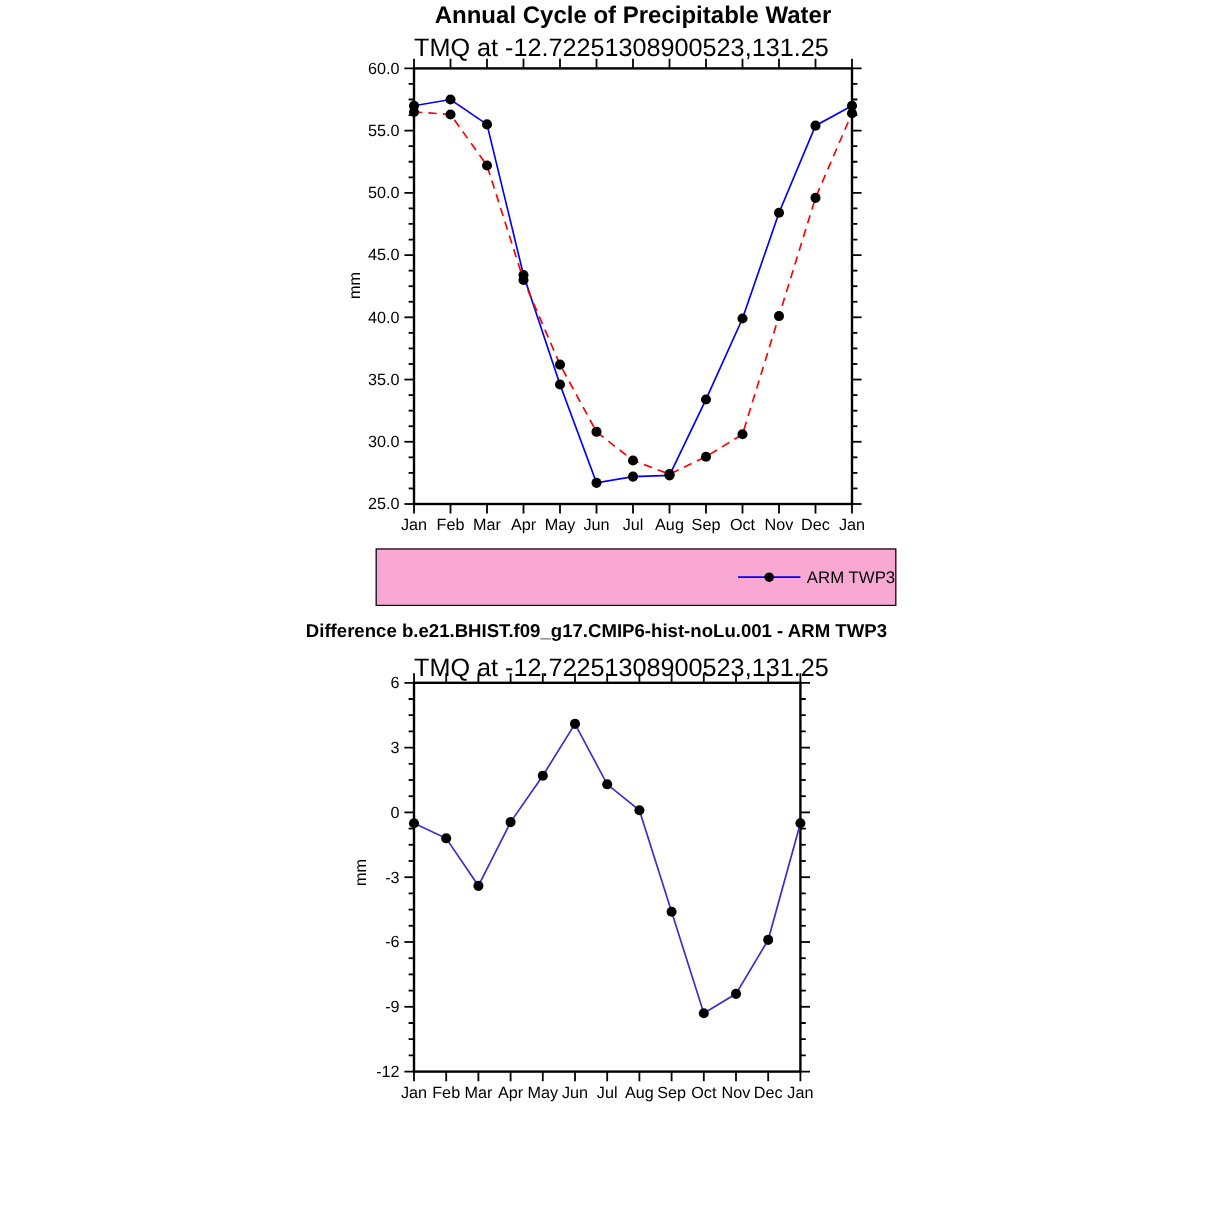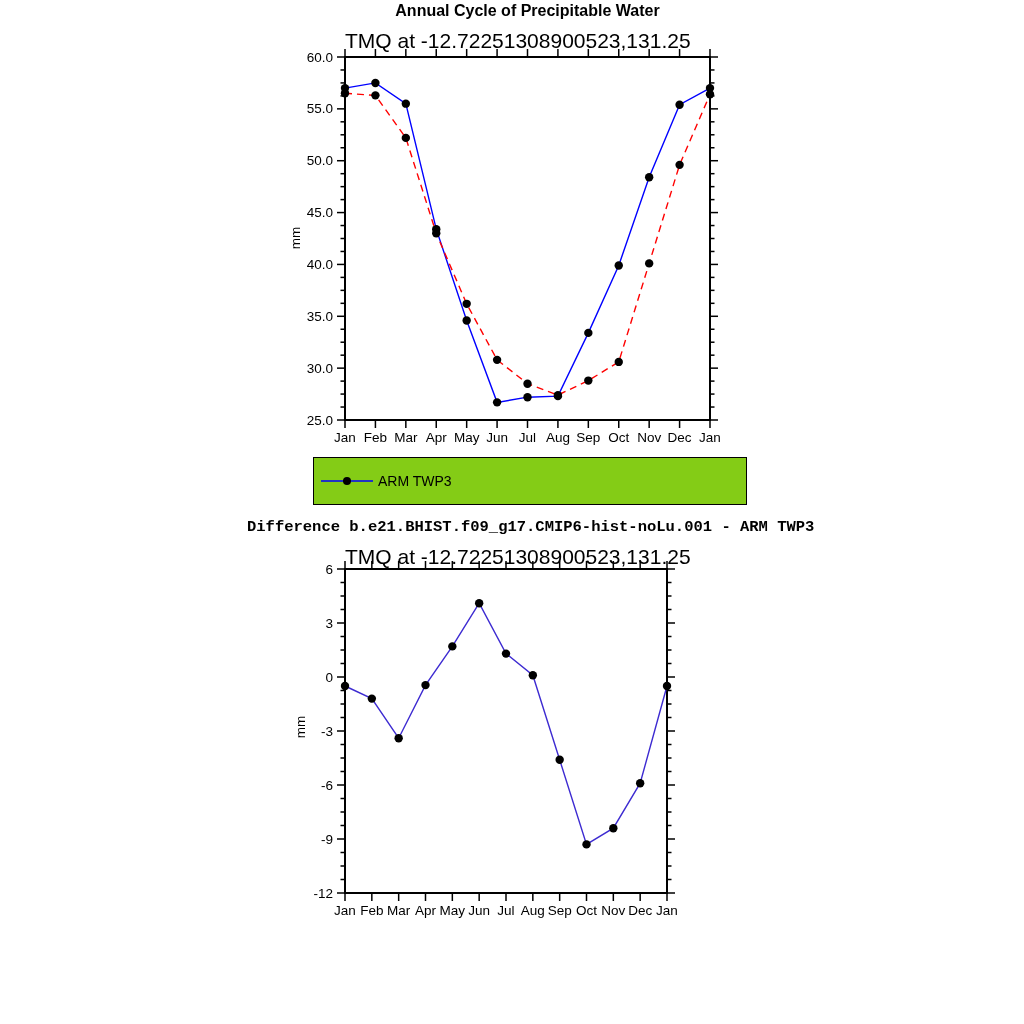--- a/index.html
+++ b/index.html
@@ -1,23 +1,23 @@
 <!DOCTYPE html>
 <html><head>
 <meta charset="utf-8">
 <style>
   html, body { margin: 0; padding: 0; background: #ffffff; }
   body { font-family: "Liberation Sans", "DejaVu Sans", sans-serif; color: #000000; }
   .canvas { position: relative; width: 1024px; height: 1024px; background: #ffffff; overflow: hidden; }
   .abs { position: absolute; }
-  .chart-title { font-weight: bold; font-size: 16px; text-align: center; white-space: nowrap; }
+  .chart-title { font-weight: bold; font-size: 20px; text-align: center; white-space: nowrap; }
   .chart-title.small { font-size: 15.5px; }
   .chart-subtitle { font-size: 21px; white-space: nowrap; }
   .ylab { font-size: 13.5px; transform: rotate(-90deg); transform-origin: center center; width: 28px; height: 16px; text-align: center; }
-  .legend-box { border: 1px solid #000; display: flex; flex-direction: column; justify-content: space-evenly; padding: 2px 0 2px 4px; box-sizing: border-box; background: #84cc16; }
+  .legend-box { border: 1px solid #000; display: flex; flex-direction: column; justify-content: space-evenly; padding: 2px 0 2px 4px; box-sizing: border-box; background: #f9a8d4; align-items: flex-end; }
   .legend-row { display: flex; align-items: center; height: 20px; }
   .legend-row svg { flex: 0 0 auto; }
   .legend-label { font-size: 14px; white-space: nowrap; margin-left: 2px; }
   svg text { font-family: "Liberation Sans", "DejaVu Sans", sans-serif; fill: #000; }
 </style>
 </head>
 <body>
 
 <div class="canvas">
 
@@ -171,21 +171,21 @@
         <svg width="58" height="12">
           <line x1="3" y1="6" x2="55" y2="6" stroke-width="1.5" stroke="#0000ff"></line>
           <circle cx="29" cy="6" r="4" fill="#000"></circle>
         </svg>
         <span class="legend-label">ARM TWP3</span>
       </div>
     </div>
   </div>
 
   <div>
-    <div class="abs chart-title small" style="left:247px; top:518px; width:520px;font-family:Liberation Mono, monospace;">Difference b.e21.BHIST.f09_g17.CMIP6-hist-noLu.001 - ARM TWP3</div>
+    <div class="abs chart-title small" style="left:237px; top:518px; width:520px;">Difference b.e21.BHIST.f09_g17.CMIP6-hist-noLu.001 - ARM TWP3</div>
     <div class="abs chart-subtitle" style="left:345px; top:545px;">TMQ at -12.72251308900523,131.25</div>
     <div class="abs ylab" style="left:287px; top:719px;">mm</div>
     <svg id="svg1" class="abs" style="left:270px; top:557px;" width="450" height="375">
         <g stroke="#000" stroke-width="1.5">
           <line x1="67" y1="336" x2="75" y2="336"></line>
           <line x1="397" y1="336" x2="405" y2="336"></line>
           <line x1="67" y1="282" x2="75" y2="282"></line>
           <line x1="397" y1="282" x2="405" y2="282"></line>
           <line x1="67" y1="228" x2="75" y2="228"></line>
           <line x1="397" y1="228" x2="405" y2="228"></line>

